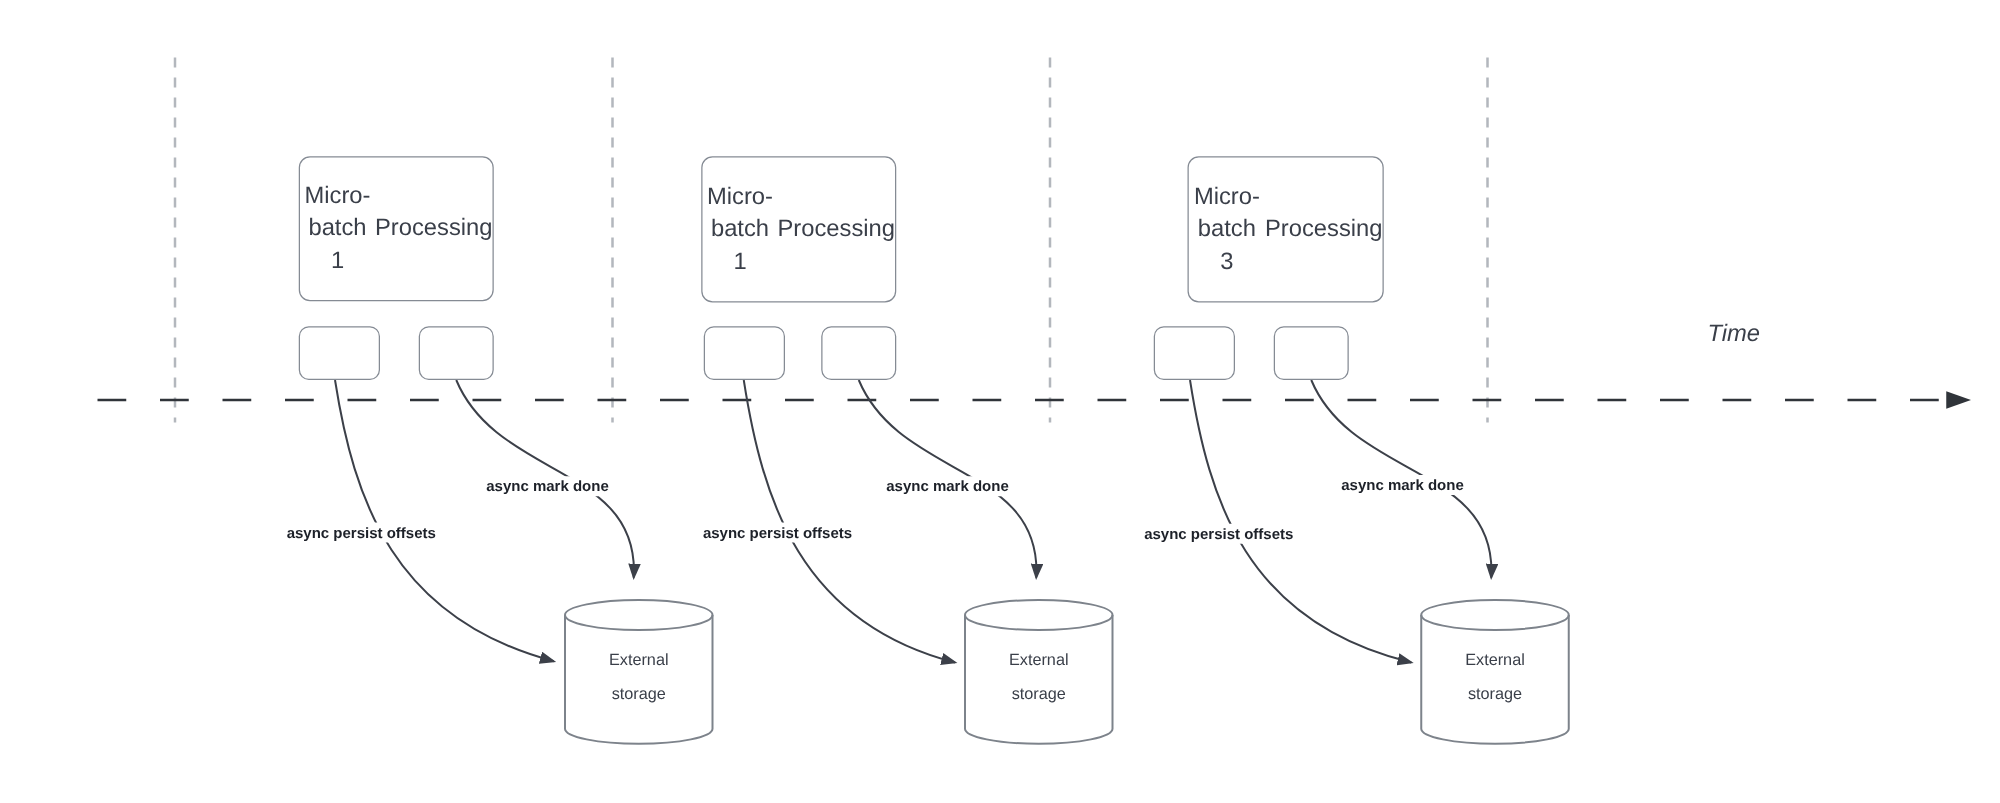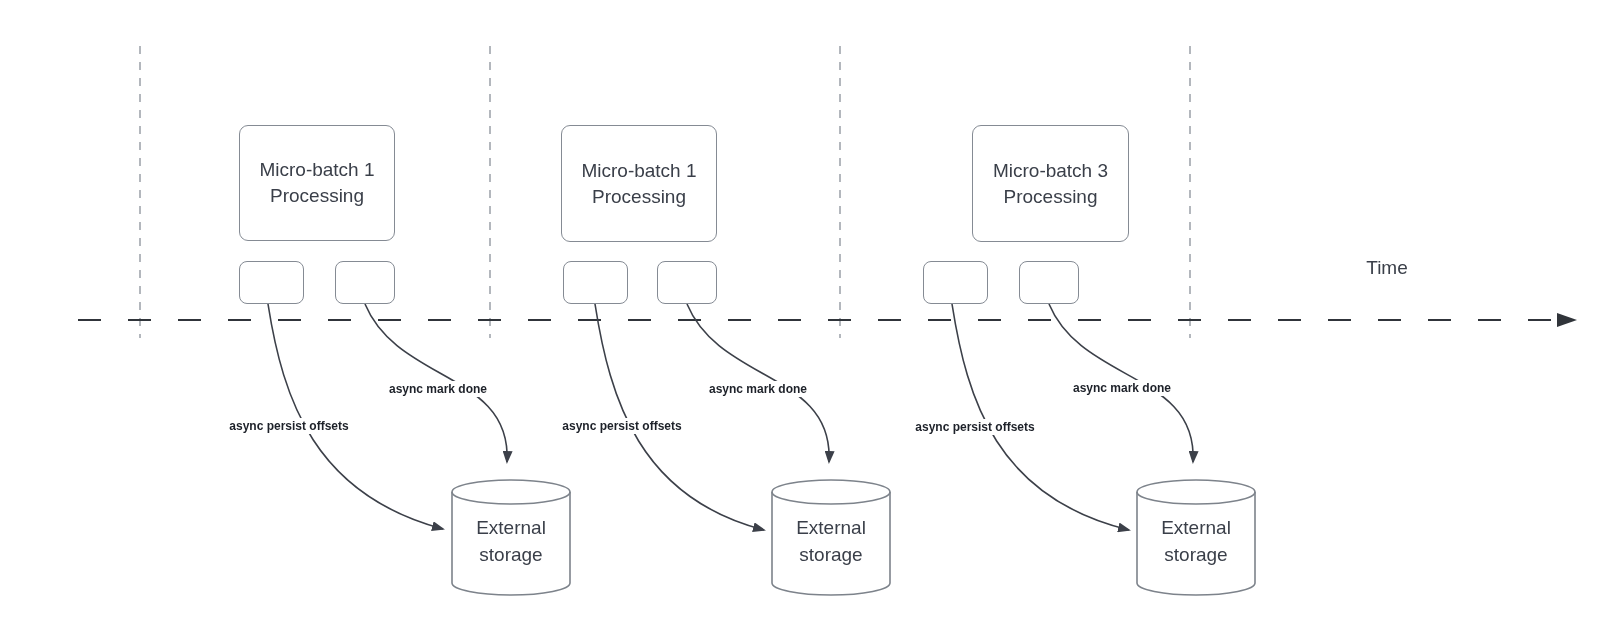--- a/index.html
+++ b/index.html
@@ -4,36 +4,36 @@
 <style>
   html,body { margin:0; padding:0; background:#ffffff; }
   .canvas {
     position:relative; width:1600px; height:642px; background:#ffffff;
     font-family:"Liberation Sans", sans-serif; overflow:hidden;
   }
   svg.lines { position:absolute; left:0; top:0; }
   .node {
     position:absolute; background:#ffffff; border:1.6px solid #858b94;
     border-radius:9px; box-sizing:border-box;
-    display:flex; flex-direction:column; align-items:center; justify-content:center;
+    display:flex; flex-direction:row; align-items:center; justify-content:center;
     text-align:center; font-size:19px; color:#3a3f49; line-height:26px;
   }
   .node.small { border-radius:8px; }
   .lbl {
     position:absolute; transform:translate(-50%,-50%);
     background:#ffffff; padding:1px 5px; white-space:nowrap;
     font-size:12px; font-weight:bold; color:#1d2129;
   }
   .cyl-text {
     position:absolute; transform:translate(-50%,-50%);
-    text-align:center; font-size:19px; color:#3a3f49; line-height:27px;
+    text-align:center; font-size:13px; color:#3a3f49; line-height:27px;
   }
   .time-lbl {
     position:absolute; transform:translate(-50%,-50%);
-    font-size:19px; color:#3a3f49; white-space:nowrap;
+    font-size:19px; color:#3a3f49; white-space:nowrap;font-style:italic;
   }
 </style>
 </head>
 <body>
 
 <div class="canvas">
 
   <svg class="lines" width="1600" height="642" viewBox="0 0 1600 642">
     <defs>
       <marker id="arr" viewBox="0 0 13 10" refX="11" refY="5" markerUnits="userSpaceOnUse" markerWidth="13" markerHeight="10" orient="auto">
@@ -93,21 +93,21 @@
   </div>
   <div class="node small" style="left:563px; top:261px; width:65px; height:43px;"></div>
   <div class="node small" style="left:657px; top:261px; width:60px; height:43px;"></div>
   <div class="lbl" style="left:622px; top:426px;">async persist offsets</div>
   <div class="lbl" style="left:758px; top:389px;">async mark done</div>
   <div class="cyl-text" style="left:831px; top:541px;">
     <div>External</div>
     <div>storage</div>
   </div>
 
-  <div class="node" style="left:972px; top:125px; width:157px; height:117px;">
+  <div class="node" style="left:950px; top:125px; width:157px; height:117px;">
     <span>Micro-batch 3</span>
     <span>Processing</span>
   </div>
   <div class="node small" style="left:923px; top:261px; width:65px; height:43px;"></div>
   <div class="node small" style="left:1019px; top:261px; width:60px; height:43px;"></div>
   <div class="lbl" style="left:975px; top:427px;">async persist offsets</div>
   <div class="lbl" style="left:1122px; top:388px;">async mark done</div>
   <div class="cyl-text" style="left:1196px; top:541px;">
     <div>External</div>
     <div>storage</div>

